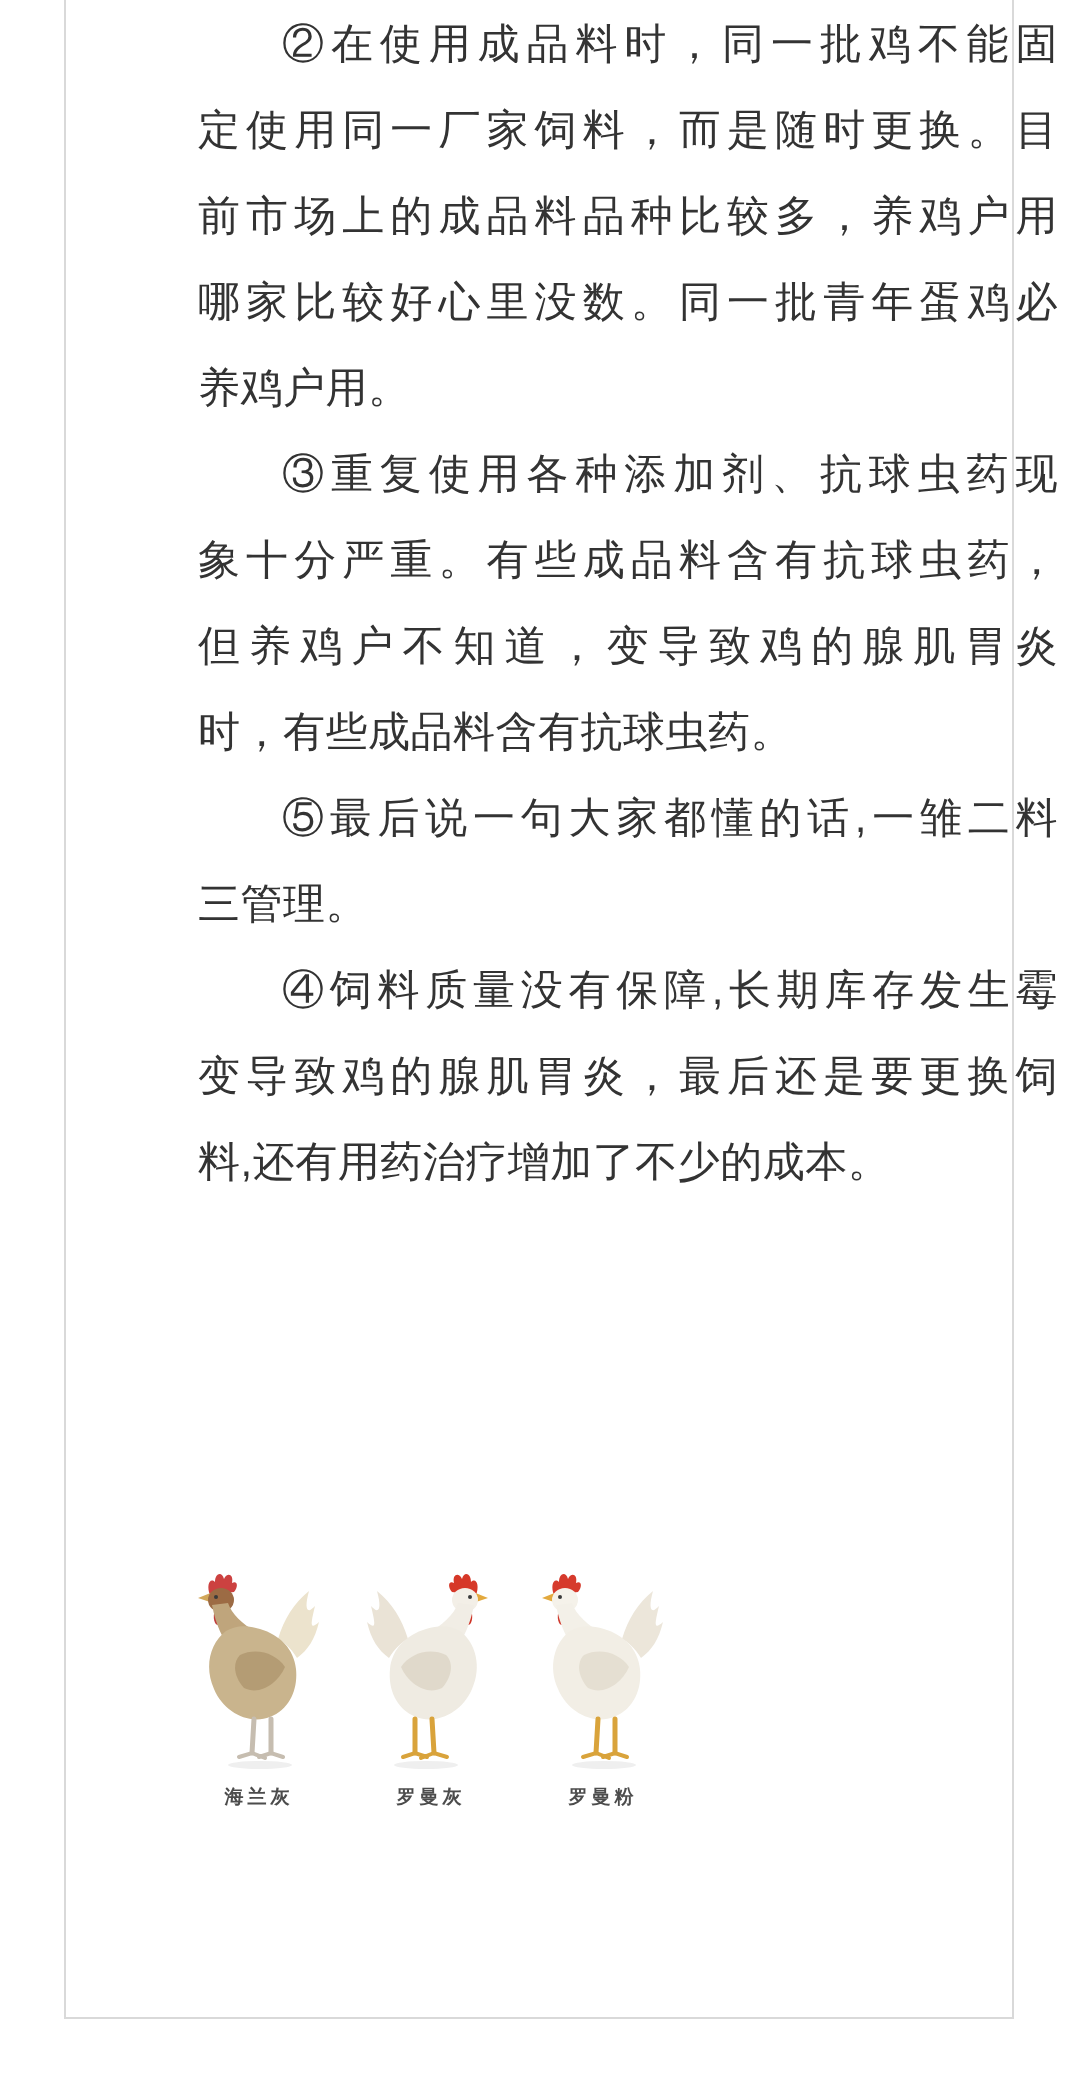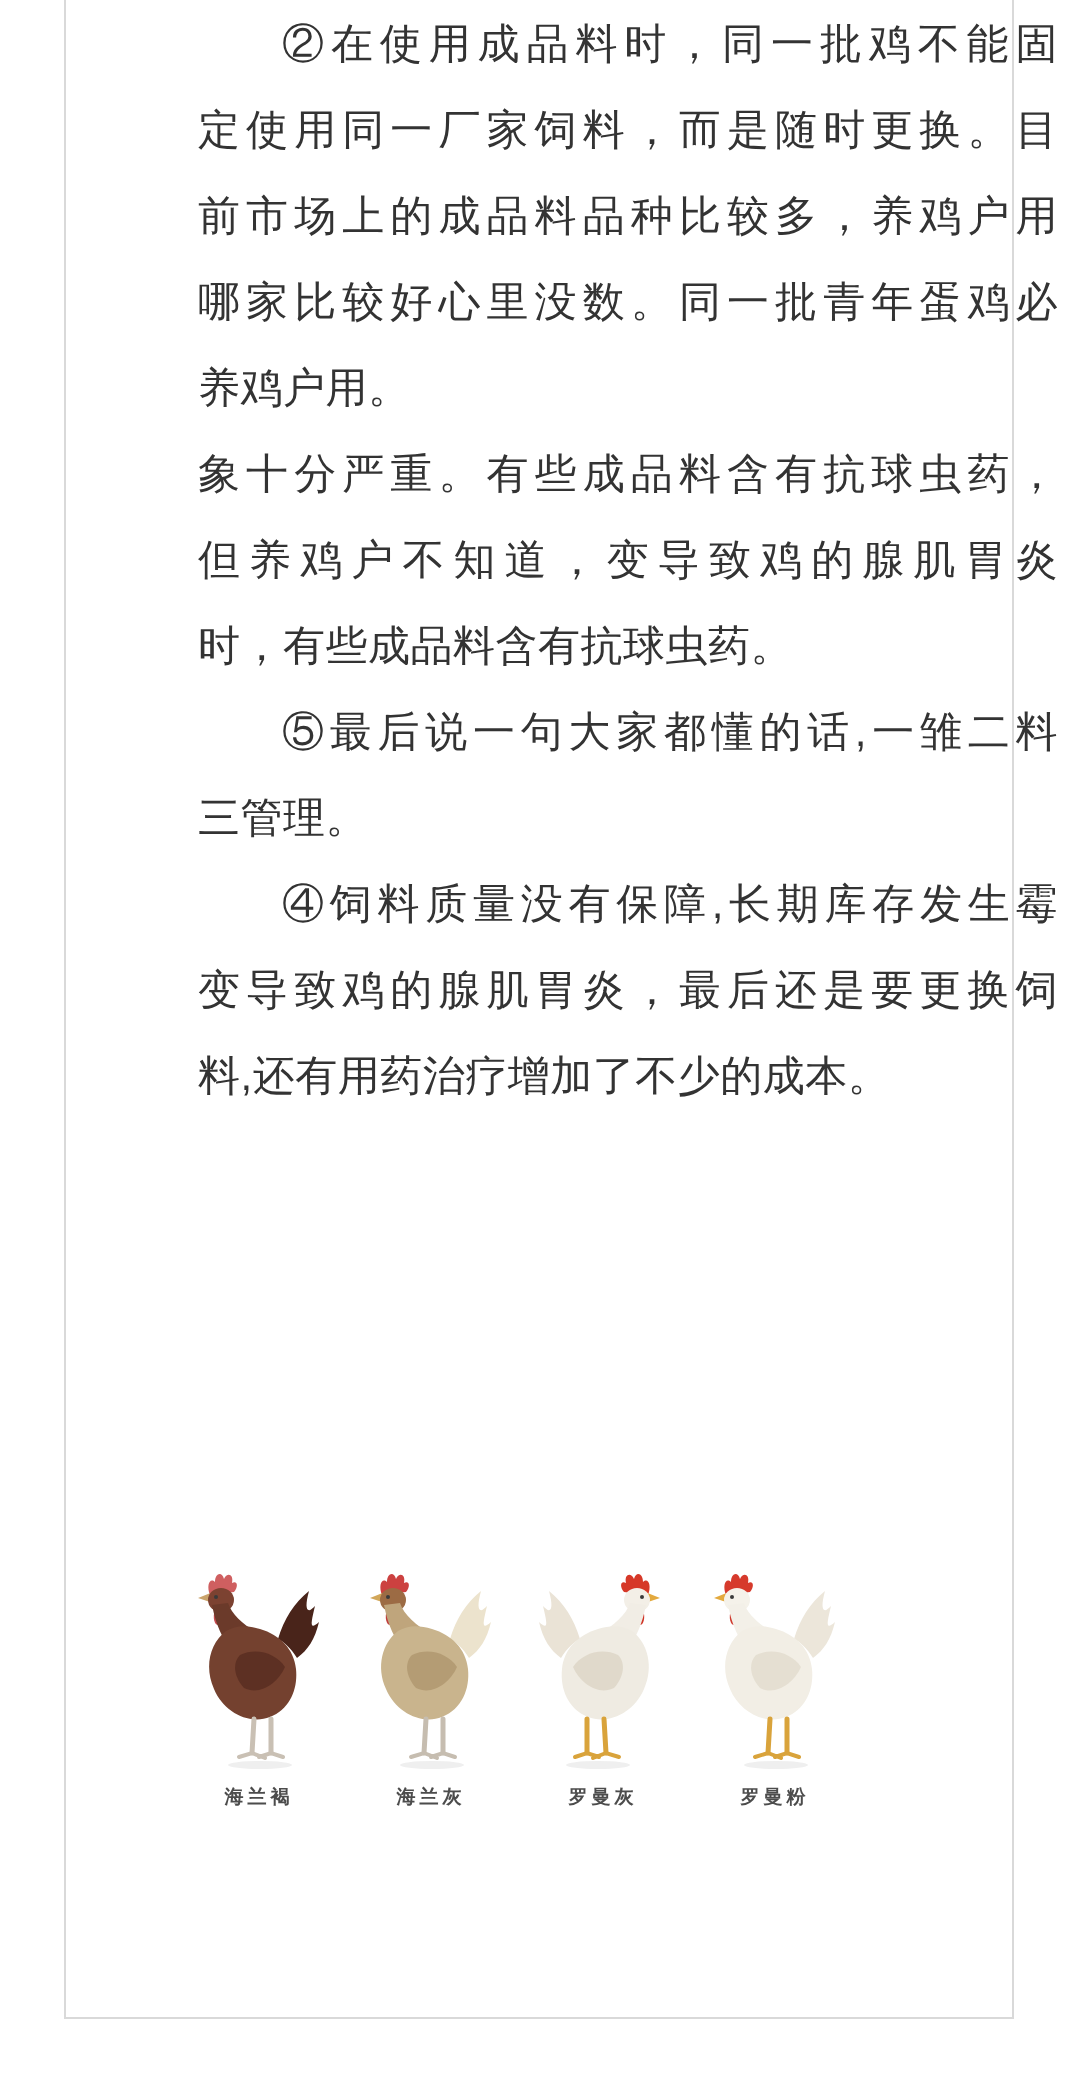--- a/index.html
+++ b/index.html
@@ -70,54 +70,36 @@
 <div class="card">
   <div class="article">
       <div>
         <div class="line first">②在使用成品料时，同一批鸡不能固</div>
         <div class="line">定使用同一厂家饲料，而是随时更换。目</div>
         <div class="line">前市场上的成品料品种比较多，养鸡户用</div>
         <div class="line">哪家比较好心里没数。同一批青年蛋鸡必</div>
         <div class="line last">养鸡户用。</div>
       </div>
       <div>
+        <div class="line first">③重复使用各种添加剂、抗球虫药现</div>
         <div class="line">象十分严重。有些成品料含有抗球虫药，</div>
         <div class="line">但养鸡户不知道，变导致鸡的腺肌胃炎</div>
         <div class="line last">时，有些成品料含有抗球虫药。</div>
       </div>
       <div>
         <div class="line first">⑤最后说一句大家都懂的话,一雏二料</div>
         <div class="line last">三管理。</div>
       </div>
       <div>
         <div class="line first">④饲料质量没有保障,长期库存发生霉</div>
         <div class="line">变导致鸡的腺肌胃炎，最后还是要更换饲</div>
         <div class="line last">料,还有用药治疗增加了不少的成本。</div>
       </div>
     </div>
   <div class="breeds">
-      <div class="breed-cell">
-        <svg viewBox="0 0 150 210" xmlns="http://www.w3.org/2000/svg">
-          <g>
-            <ellipse cx="78" cy="196" rx="32" ry="4" fill="#efefef"></ellipse>
-            <path d="M96,70 C102,50 112,34 127,22 C122,40 125,46 133,37 C129,54 127,62 137,53 C133,70 126,81 115,89 C109,79 102,73 96,70 Z" fill="#49241a"></path>
-            <path d="M28,26 C24,16 28,8 33,13 C33,4 40,2 42,10 C45,3 52,5 50,14 C55,11 57,17 52,23 Z" fill="#cf5f60"></path>
-            <polygon points="16,29 31,23 31,34" fill="#caa36b"></polygon>
-            <ellipse cx="39" cy="31" rx="13" ry="12" fill="#7c4231"></ellipse>
-            <circle cx="34" cy="28" r="2" fill="#3a3a3a"></circle>
-            <path d="M33,40 C30,50 33,57 37,56 C41,55 41,44 38,39 Z" fill="#c4494e"></path>
-            <path d="M30,36 C34,56 40,70 52,84 L78,66 C62,56 50,46 46,34 Z" fill="#6b3a2a"></path>
-            <path d="M44,62 C28,74 22,98 32,120 C42,144 68,156 88,148 C108,140 116,120 114,100 C112,80 98,66 78,60 C65,56 54,56 44,62 Z" fill="#74412f"></path>
-            <path d="M58,86 C74,78 94,84 103,98 C96,114 78,127 62,119 C52,108 50,94 58,86 Z" fill="#5d3023"></path>
-            <path d="M72,150 L70,184 M89,150 L89,184" stroke="#c9c0b4" stroke-width="5" fill="none" stroke-linecap="round"></path>
-            <path d="M57,188 L70,184 L83,189 M77,188 L89,184 L101,188" stroke="#c9c0b4" stroke-width="4" fill="none" stroke-linecap="round"></path>
-          </g>
-        </svg>
-        <div class="breed-label">海兰褐</div>
-      </div>
       <div class="breed-cell">
         <svg viewBox="0 0 150 210" xmlns="http://www.w3.org/2000/svg">
           <g>
             <ellipse cx="78" cy="196" rx="32" ry="4" fill="#efefef"></ellipse>
             <path d="M96,70 C102,50 112,34 127,22 C122,40 125,46 133,37 C129,54 127,62 137,53 C133,70 126,81 115,89 C109,79 102,73 96,70 Z" fill="#ece3cd"></path>
             <path d="M28,26 C24,16 28,8 33,13 C33,4 40,2 42,10 C45,3 52,5 50,14 C55,11 57,17 52,23 Z" fill="#cc4140"></path>
             <polygon points="16,29 31,23 31,34" fill="#d2a75a"></polygon>
             <ellipse cx="39" cy="31" rx="13" ry="12" fill="#9c6b44"></ellipse>
             <circle cx="34" cy="28" r="2" fill="#3a3a3a"></circle>
             <path d="M33,40 C30,50 33,57 37,56 C41,55 41,44 38,39 Z" fill="#c03d3c"></path>

